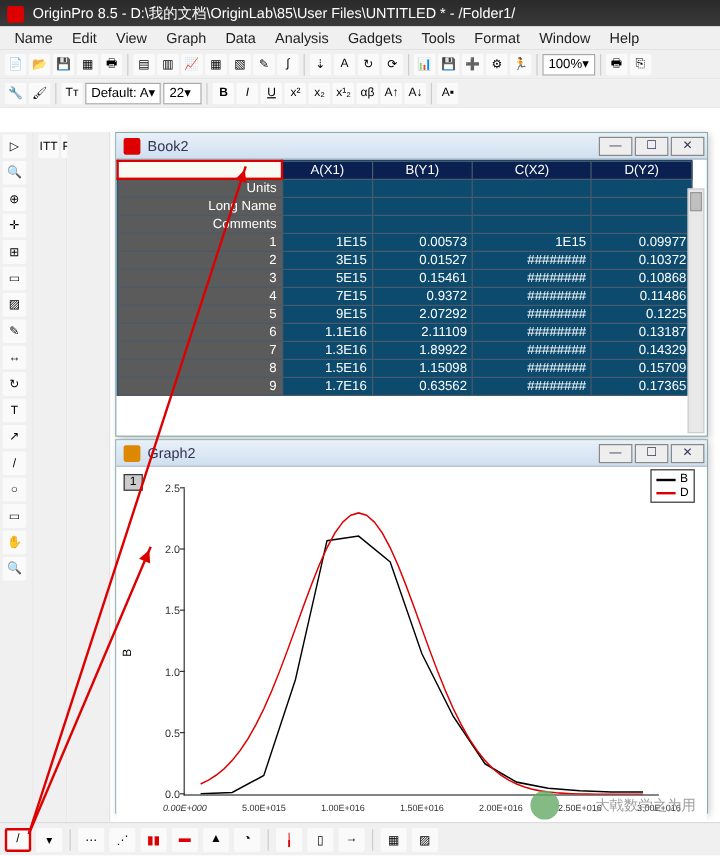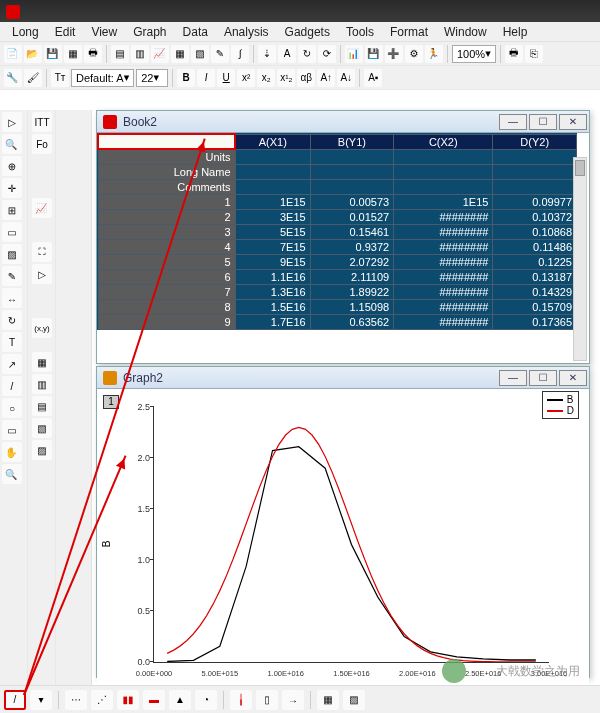--- a/index.html
+++ b/index.html
@@ -9,21 +9,21 @@
 .menubar { background:#f0f0f0; border-bottom:1px solid #e0e0e0; height:20px; display:flex; padding-left:4px; }
 .menubar span { padding:3px 8px; font-size:12px; color:#222; cursor:default; }
 .toolbar { background:#f0f0f0; border-bottom:1px solid #e8e8e8; display:flex; align-items:center; padding:2px 4px; gap:2px; height:24px; }
 .tbtn { width:18px; height:18px; border:1px solid transparent; background:#fafafa; display:inline-flex; align-items:center; justify-content:center; font-size:10px; border-radius:2px; cursor:default; }
 .tsep { width:1px; height:18px; background:#ccc; margin:0 2px; }
 .fontsel { height:18px; border:1px solid #aaa; padding:0 4px; font-size:11px; min-width:60px; display:flex; align-items:center; background:#fff; }
 .fontsel.small { min-width:32px; }
 .workarea { position:absolute; left:0; top:110px; right:0; bottom:28px; background:#fff; }
 .vtb { position:absolute; left:0; top:0; width:28px; bottom:0; background:#f0f0f0; border-right:1px solid #e8e8e8; display:flex; flex-direction:column; gap:2px; padding:2px; }
 .vtb .tbtn { width:20px; height:20px; }
-.vtb2 { position:absolute; left:28px; top:0; width:28px; bottom:0; background:#f0f0f0; border-right:1px solid #e8e8e8; display:flex; flex-direction:column; gap:2px; padding:2px 2px 2px 4px; }
+.vtb2 { position:absolute; left:28px; top:0; width:28px; bottom:0; background:#f0f0f0; border-right:1px solid #e8e8e8; display:flex; flex-direction:row; gap:2px; padding:2px 2px 2px 4px; }
 .vtb2 .tbtn { width:20px; height:20px; }
 .canvas { position:absolute; left:92px; top:0; right:0; bottom:0; background:#fff; }
 .panel3 { position:absolute; left:56px; top:0; width:36px; bottom:0; background:#f0f0f0; border-right:1px solid #e0e0e0; }
 
 .subwin { position:absolute; border:1px solid #8aa; background:#fff; box-shadow:2px 2px 6px rgba(0,0,0,0.2); }
 .subwin .shead { height:22px; background:linear-gradient(#e8f0f8,#d0e0f0); border-bottom:1px solid #9ab; display:flex; align-items:center; padding-left:6px; font-size:12px; color:#335; }
 .subwin .shead .wicon { width:14px; height:14px; background:#d00; margin-right:6px; border-radius:2px; }
 .subwin .shead .spacer { flex:1; }
 .subwin .shead .wbtn { width:28px; height:16px; margin:2px 2px 2px 0; border:1px solid #888; background:#eee; font-size:10px; text-align:center; line-height:14px; cursor:default; }
 .subwin .sbody { position:absolute; top:22px; left:0; right:0; bottom:0; overflow:hidden; }
@@ -59,24 +59,25 @@
 .watermark .circ { width:24px; height:24px; border-radius:50%; background:#6a6; }
 .watermark .txt { font-size:12px; color:#888;margin-left:24px; }
 .vscroll { position:absolute; right:2px; top:24px; bottom:2px; width:14px; background:#e8e8e8; border:1px solid #ccc; }
 .vscroll .thumb { position:absolute; left:1px; right:1px; top:2px; height:16px; background:#c0c0c0; border:1px solid #999; }
 </style>
 </head>
 <body>
 
 <div class="titlebar">
   <span class="icon"></span>
+  <span>OriginPro 8.5 - D:\我的文档\OriginLab\85\User Files\UNTITLED * - /Folder1/</span>
 </div>
 
 <div class="menubar">
-  <span>Long</span>
+  <span>Name</span>
   <span>Edit</span>
   <span>View</span>
   <span>Graph</span>
   <span>Data</span>
   <span>Analysis</span>
   <span>Gadgets</span>
   <span>Tools</span>
   <span>Format</span>
   <span>Window</span>
   <span>Help</span>
@@ -306,21 +307,21 @@
       </div>
       <div class="sbody graphbody">
         <div class="layerlabel">1</div>
         <div class="ylab">B</div>
         <div class="plotarea">
           <svg id="plotsvg" width="100%" height="100%" viewBox="0 0 400 230" preserveAspectRatio="none">
               <path d="M13.333333333333334,229.47284 L40,228.59516 L66.66666666666666,215.77588 L93.33333333333333,143.7776 L120,39.291360000000026 L146.66666666666666,35.77972 L173.33333333333334,55.27176000000003 L200,124.10984 L226.66666666666666,171.52296 L253.33333333333331,207 L280,220.8 L306.6666666666667,225.4 L333.33333333333337,227.24 L360,228.16 L386.6666666666667,228.16" stroke="#000" fill="none" stroke-width="1.2"></path>
               <path d="M13.333333333333334,222.24054130458026 L20,219.28947796962223 L26.666666666666668,215.4584255604143 L33.33333333333333,210.58068968798761 L40,204.49192112423748 L46.666666666666664,197.04333331646586 L53.333333333333336,188.11771315395825 L60,177.64730140355883 L66.66666666666666,165.6321004044358 L73.33333333333333,152.1567102481228 L80,137.40349305240647 L86.66666666666667,121.65980692157935 L93.33333333333333,105.31730373463932 L100,88.86187478890986 L106.66666666666667,72.85372824782081 L113.33333333333333,57.89820558677414 L120,44.60915076707175 L126.66666666666666,33.56776049888006 L133.33333333333331,25.28068439973302 L140,20.141553914272208 L146.66666666666666,18.400000000000006 L153.33333333333334,20.141553914272208 L160,25.28068439973302 L166.66666666666669,33.56776049888006 L173.33333333333334,44.60915076707175 L180,57.89820558677414 L186.66666666666666,72.85372824782081 L193.33333333333334,88.86187478890986 L200,105.31730373463932 L206.66666666666669,121.65980692157935 L213.33333333333334,137.40349305240647 L220.00000000000003,152.1567102481228 L226.66666666666666,165.6321004044358 L233.33333333333334,177.64730140355883 L240,188.11771315395825 L246.66666666666669,197.04333331646586 L253.33333333333331,204.49192112423748 L260,210.58068968798761 L266.66666666666663,215.4584255604143 L273.3333333333333,219.28947796962223 L280,222.24054130458026 L286.6666666666667,224.47065368878322 L293.3333333333333,226.12441081114386 L300,227.3280811798356 L306.6666666666667,228.18811612038115 L313.3333333333333,228.79146552991682 L320,229.2071166434435 L326.6666666666667,229.48834038446927 L333.33333333333337,229.67523100792167 L340,229.79723660531872 L346.6666666666667,229.8754837225361 L353.3333333333333,229.9247884944464 L360,229.95531476822825 L366.66666666666663,229.97388648545527 L373.3333333333333,229.98498973994865 L380,229.99151342047097 L386.6666666666667,229.99528047019376" stroke="#d00" fill="none" stroke-width="1.2"></path>
             </svg>
           <div id="xticks-container">
-              <span class="xtick" style="left: 0%;">0.00E+000</span>
+              <span class="xtick" style="left: 0%; font-style: italic;">0.00E+000</span>
               <span class="xtick" style="left: 16.6667%;">5.00E+015</span>
               <span class="xtick" style="left: 33.3333%;">1.00E+016</span>
               <span class="xtick" style="left: 50%;">1.50E+016</span>
               <span class="xtick" style="left: 66.6667%;">2.00E+016</span>
               <span class="xtick" style="left: 83.3333%;">2.50E+016</span>
               <span class="xtick" style="left: 100%;">3.00E+016</span>
             </div>
           <div id="yticks-container">
               <span class="ytick" style="bottom: 0%;">0.0</span>
               <span class="ygrid" style="bottom: 0%;"></span>

